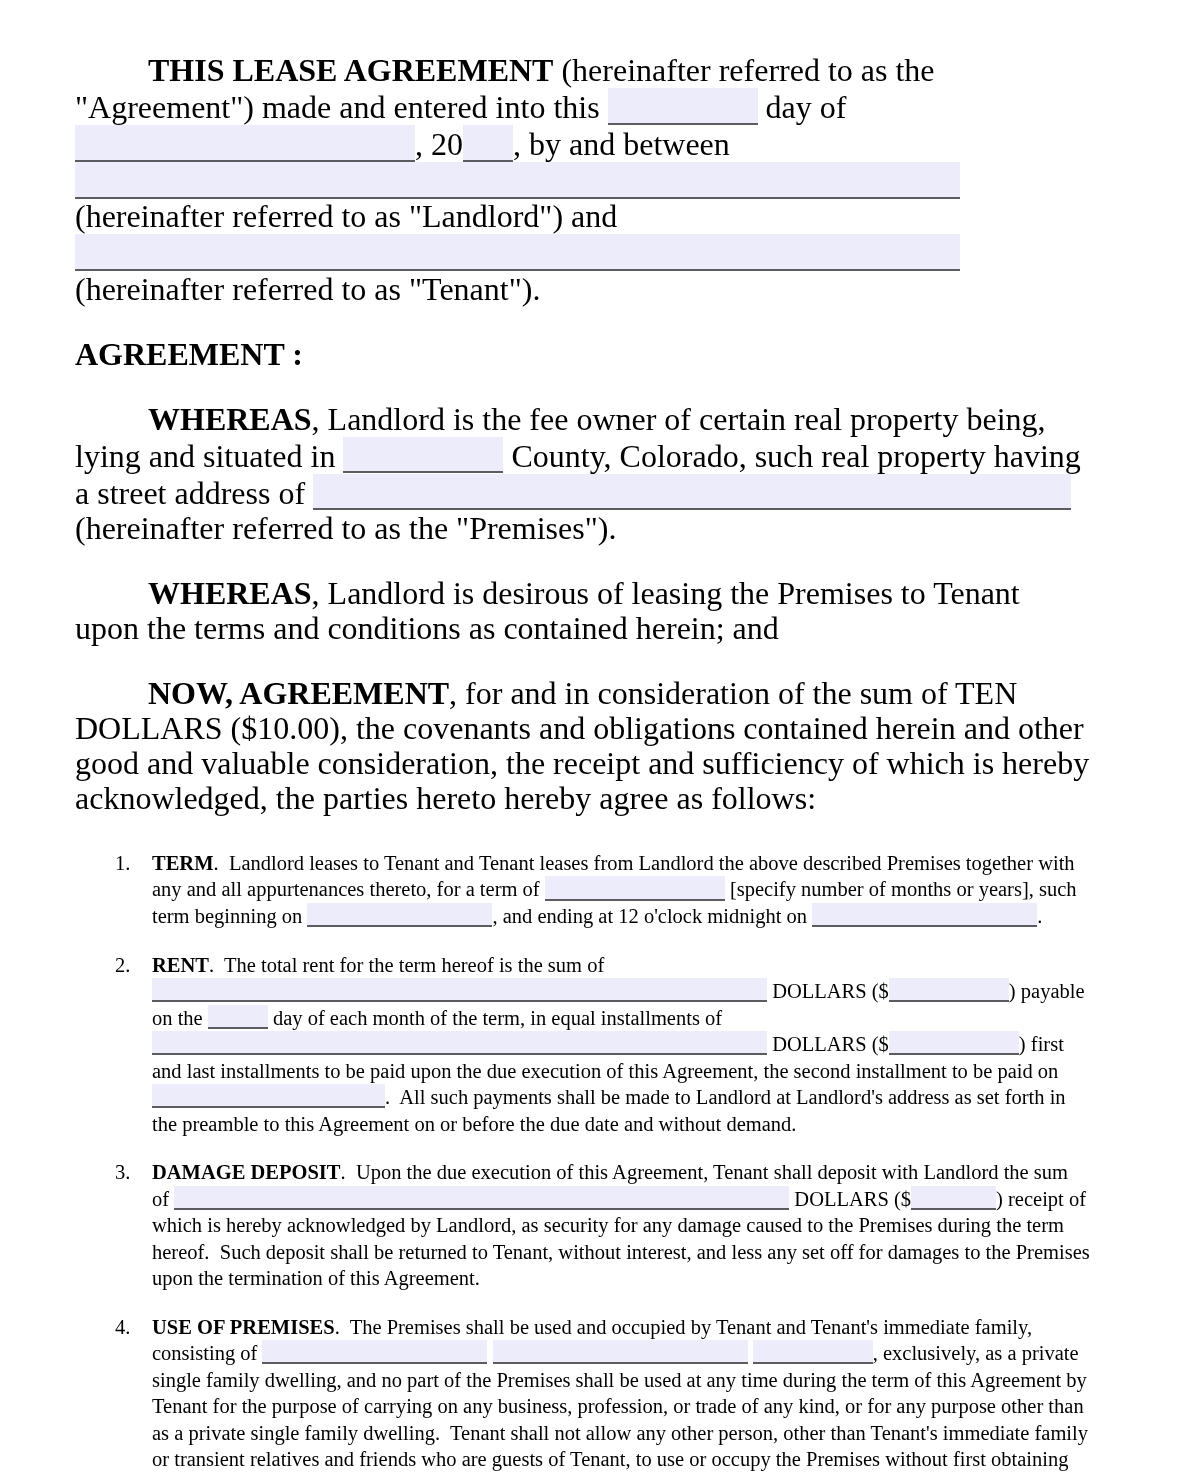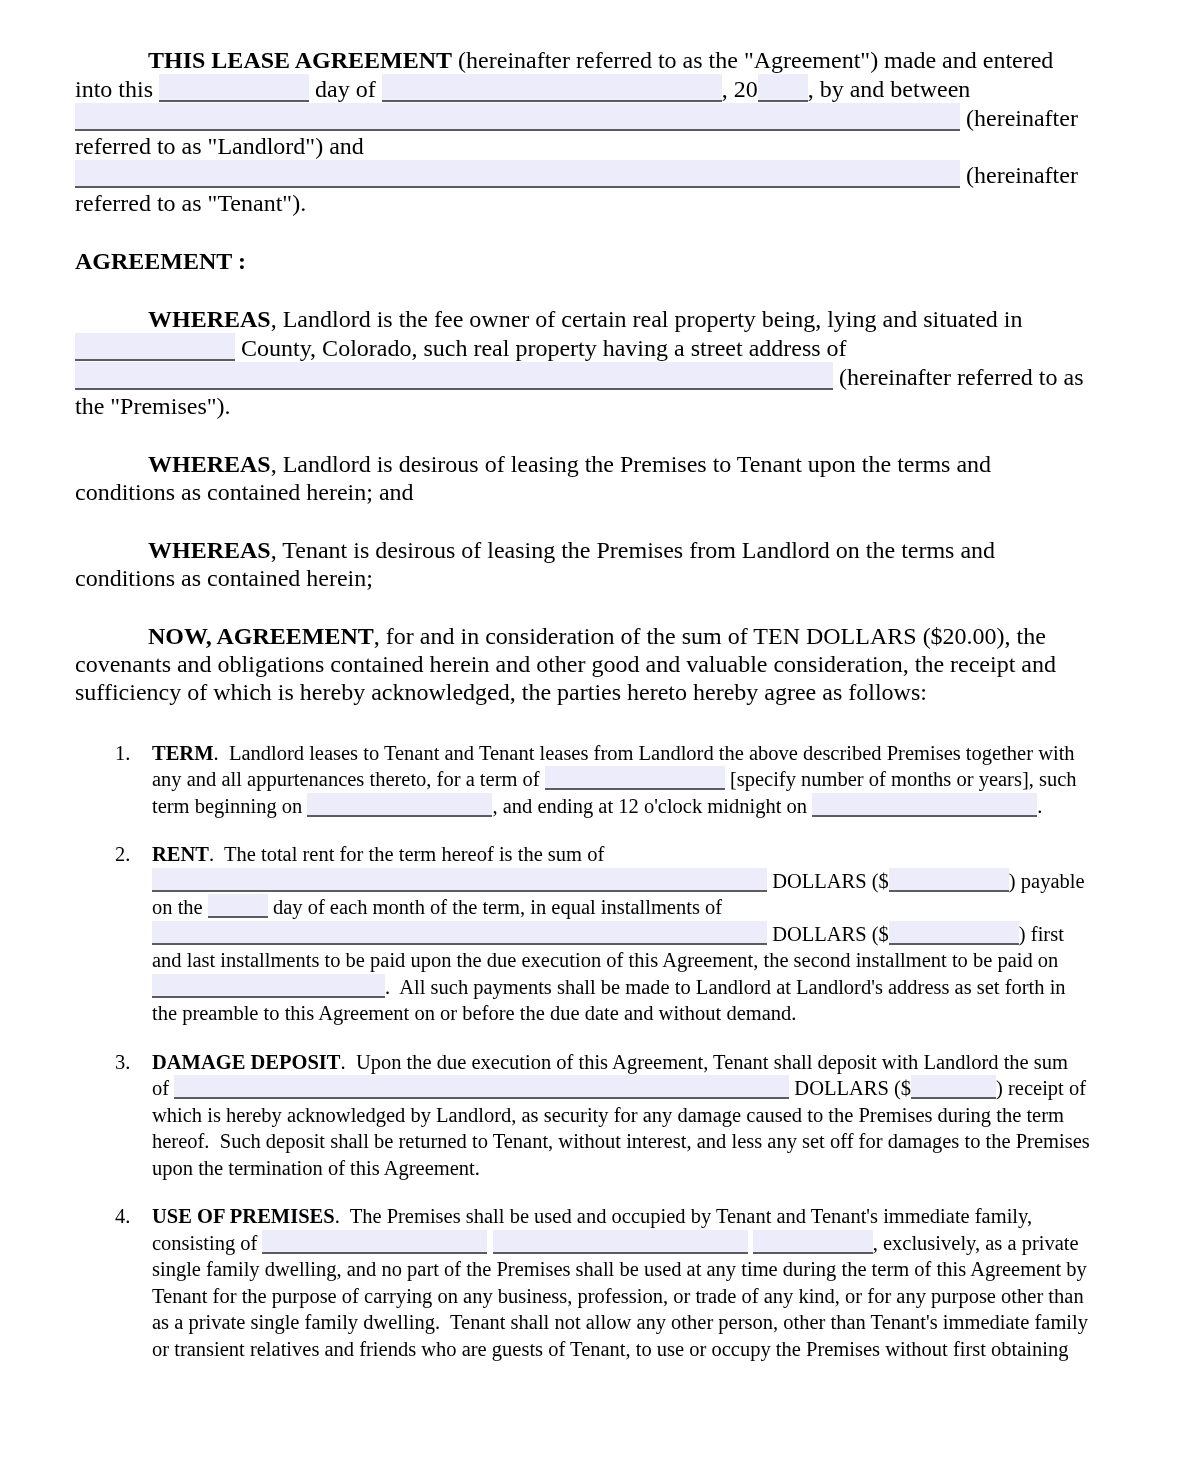--- a/index.html
+++ b/index.html
@@ -14,23 +14,23 @@
   }
   h1.doc-title {
     font-size: 44px;
     line-height: 1.12;
     font-weight: bold;
     text-align: center;
     margin: 0 0 28px 0;
     letter-spacing: -0.5px;
   }
   .para {
-    font-size: 24px;
-    line-height: 28px;
-    margin: 4px 0 30px 0;
+    font-size: 32px;
+    line-height: 35px;
+    margin: 11px 0 30px 0;
     white-space: pre-wrap;
   }
   .para.indent { text-indent: 73px; }
   .b { font-weight: bold; }
   .field {
     display: inline-block;
     height: 1.08em;
     vertical-align: -0.2em;
     border-bottom: 2px solid #5c5c60;
     background: #ececfa;
@@ -55,22 +55,21 @@
 </style>
 </head>
 <body>
 
 <div class="page">
   <section id="preamble">
       <div class="para indent"><span class="b">THIS LEASE AGREEMENT</span><span class="t"> (hereinafter referred to as the "Agreement") made and entered into this </span><span class="field" style="width: 150px; background: rgb(236, 236, 250); border-bottom-color: rgb(92, 92, 96);"></span><span class="t"> day of </span><span class="field" style="width: 340px; background: rgb(236, 236, 250); border-bottom-color: rgb(92, 92, 96);"></span><span class="t">, 20</span><span class="field" style="width: 50px; background: rgb(236, 236, 250); border-bottom-color: rgb(92, 92, 96);"></span><span class="t">, by and between </span><span class="field" style="width: 885px; background: rgb(236, 236, 250); border-bottom-color: rgb(92, 92, 96);"></span><span class="t"> (hereinafter referred to as "Landlord") and </span><span class="field" style="width: 885px; background: rgb(236, 236, 250); border-bottom-color: rgb(92, 92, 96);"></span><span class="t"> (hereinafter referred to as "Tenant").</span></div>
       <div class="para"><span class="b">AGREEMENT :</span></div>
       <div class="para indent"><span class="b">WHEREAS</span><span class="t">, Landlord is the fee owner of certain real property being, lying and situated in </span><span class="field" style="width: 160px; background: rgb(236, 236, 250); border-bottom-color: rgb(92, 92, 96);"></span><span class="t"> County, Colorado, such real property having a street address of </span><span class="field" style="width: 758px; background: rgb(236, 236, 250); border-bottom-color: rgb(92, 92, 96);"></span><span class="t"> (hereinafter referred to as the "Premises").</span></div>
       <div class="para indent"><span class="b">WHEREAS</span><span class="t">, Landlord is desirous of leasing the Premises to Tenant upon the terms and conditions as contained herein; and</span></div>
-      <div class="para indent"><span class="b">WHEREAS</span><span class="t">, Tenant is desirous of leasing the Premises from Landlord on the terms and conditions as contained herein;</span></div>
-      <div class="para indent"><span class="b">NOW, AGREEMENT</span><span class="t">, for and in consideration of the sum of TEN DOLLARS ($20.00), the covenants and obligations contained herein and other good and valuable consideration, the receipt and sufficiency of which is hereby acknowledged, the parties hereto hereby agree as follows:</span></div>
+      <div class="para indent"><span class="b">NOW, AGREEMENT</span><span class="t">, for and in consideration of the sum of TEN DOLLARS ($10.00), the covenants and obligations contained herein and other good and valuable consideration, the receipt and sufficiency of which is hereby acknowledged, the parties hereto hereby agree as follows:</span></div>
     </section>
   <section id="clauses" class="clauses">
       <div class="li">
         <span class="num">1.</span>
         <div class="li-body"><span class="b">TERM</span><span class="t">.  Landlord leases to Tenant and Tenant leases from Landlord the above described Premises together with any and all appurtenances thereto, for a term of </span><span class="field" style="width: 180px; background: rgb(236, 236, 250); border-bottom-color: rgb(92, 92, 96);"></span><span class="t"> [specify number of months or years], such term beginning on </span><span class="field" style="width: 185px; background: rgb(236, 236, 250); border-bottom-color: rgb(92, 92, 96);"></span><span class="t">, and ending at 12 o'clock midnight on </span><span class="field" style="width: 225px; background: rgb(236, 236, 250); border-bottom-color: rgb(92, 92, 96);"></span><span class="t">.</span></div>
       </div>
       <div class="li">
         <span class="num">2.</span>
         <div class="li-body"><span class="b">RENT</span><span class="t">.  The total rent for the term hereof is the sum of </span><span class="field" style="width: 615px; background: rgb(236, 236, 250); border-bottom-color: rgb(92, 92, 96);"></span><span class="t"> DOLLARS ($</span><span class="field" style="width: 120px; background: rgb(236, 236, 250); border-bottom-color: rgb(92, 92, 96);"></span><span class="t">) payable on the </span><span class="field" style="width: 60px; background: rgb(236, 236, 250); border-bottom-color: rgb(92, 92, 96);"></span><span class="t"> day of each month of the term, in equal installments of </span><span class="field" style="width: 615px; background: rgb(236, 236, 250); border-bottom-color: rgb(92, 92, 96);"></span><span class="t"> DOLLARS ($</span><span class="field" style="width: 130px; background: rgb(236, 236, 250); border-bottom-color: rgb(92, 92, 96);"></span><span class="t">) first and last installments to be paid upon the due execution of this Agreement, the second installment to be paid on </span><span class="field" style="width: 233px; background: rgb(236, 236, 250); border-bottom-color: rgb(92, 92, 96);"></span><span class="t">.  All such payments shall be made to Landlord at Landlord's address as set forth in the preamble to this Agreement on or before the due date and without demand.</span></div>
       </div>

